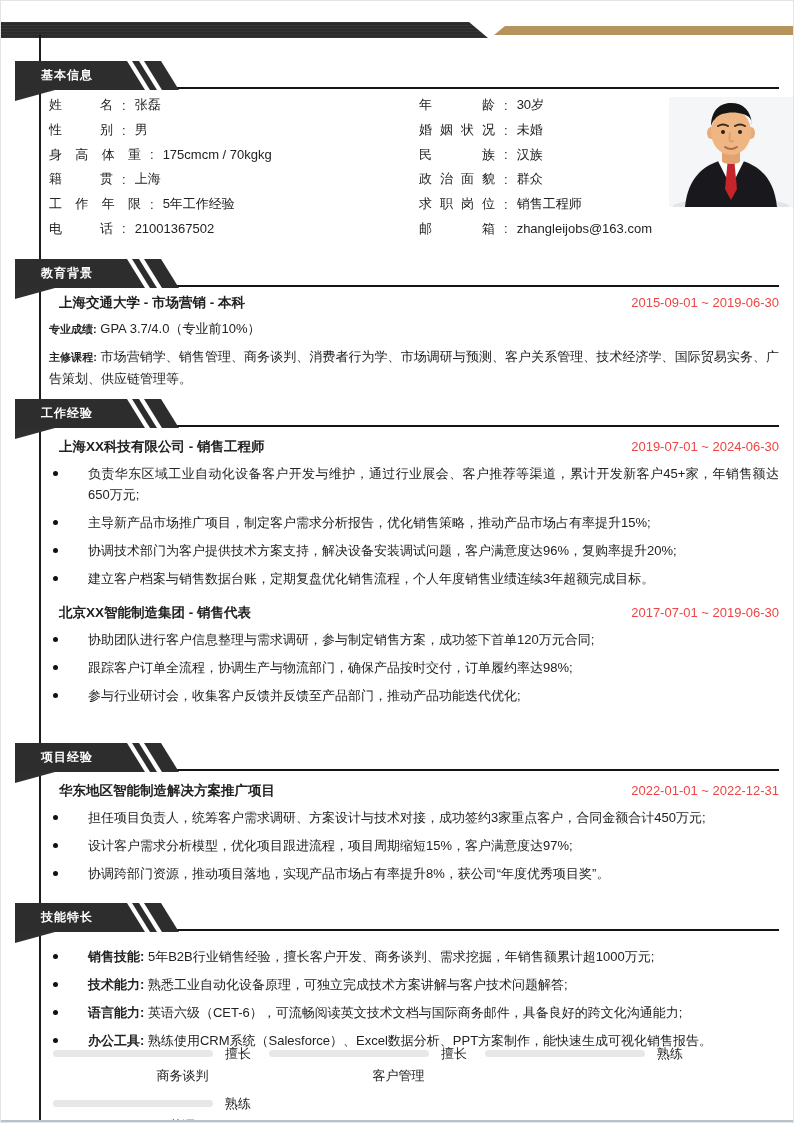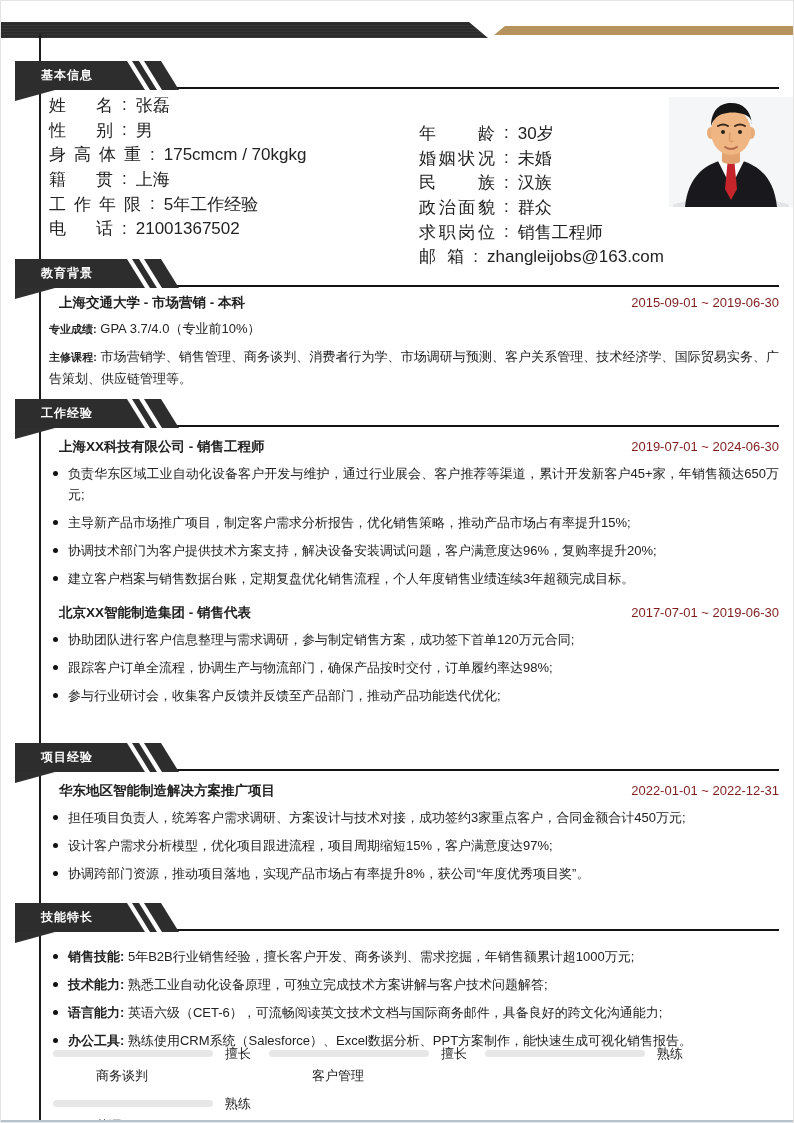--- a/index.html
+++ b/index.html
@@ -20,40 +20,40 @@
         line-height:29px;padding-left:26px;box-sizing:border-box;letter-spacing:1px;}
   .stripe{position:absolute;top:0;height:29px;width:24px;background:#fff;}
   .stripe.s1{left:112px;clip-path:polygon(0 0,5px 0,23px 100%,18px 100%);}
   .stripe.s2{left:124px;clip-path:polygon(0 0,5px 0,23px 100%,18px 100%);}
   .fold{position:absolute;left:14px;top:29px;width:40px;height:11px;background:#2f2f2f;
         clip-path:polygon(0 0,100% 0,0 100%);}
   .rule{position:absolute;left:150px;right:0;top:26px;height:2px;background:#141414;}
   
   .info-col{position:absolute;top:92px;}
   .col-left{left:48px;width:360px;}
-  .col-right{left:418px;width:245px;margin-top:28px;}
-  .info-row{height:24.7px;display:flex;align-items:center;font-size:17px;white-space:nowrap;}
+  .col-right{left:418px;width:245px;}
+  .info-row{height:24.7px;display:flex;align-items:center;font-size:13px;white-space:nowrap;}
   .lbl{display:inline-block;text-align-last:justify;text-justify:inter-character;color:#222;}
   .col-right .lbl{width:76px;}
   .colon{margin:0 9px 0 9px;}
   .photo{position:absolute;left:668px;top:96px;width:124px;height:110px;}
   
   .sec-body{position:absolute;left:48px;right:14px;font-size:13px;}
   .title-row{display:flex;justify-content:space-between;align-items:baseline;margin-left:10px;}
   .title-row b{font-size:13.5px;}
-  .date{font-weight:normal;font-size:13px;color:#7f1d1d;}
+  .date{font-weight:normal;font-size:13px;color:#ef4444;}
   .line{margin-top:6px;line-height:21px;text-align:justify;}
   .line b{font-size:11px;}
   .job + .job{margin-top:15px;}
-  .blt{display:flex;margin-top:7px;line-height:21px;}
+  .blt{display:flex;margin-top:7px;line-height:21px;gap:20px;}
   .blt .txt{flex:1;text-align:justify;}
   .dot{flex:0 0 auto;width:5px;height:5px;border-radius:50%;background:#111;margin:8px 10px 0 4px;}
   
   .bars{position:absolute;left:52px;right:14px;top:1046px;display:flex;flex-wrap:wrap;}
-  .bar-item{width:216px;margin-bottom:12px;}
+  .bar-item{width:216px;margin-bottom:12px;text-align:center;}
   .bar-line{display:flex;align-items:center;height:12px;}
   .track{width:160px;height:7px;border-radius:4px;background:#e7e7e7;overflow:hidden;margin-right:12px;}
   .fill{height:100%;background:#3a3a3a;border-radius:4px;}
   .bar-level{font-size:13px;line-height:13px;}
   .bar-name{margin-top:8px;font-size:13px;margin-left:43px;}
   .page-sep{position:absolute;left:0;right:0;bottom:0;height:2px;background:#b7c3cc;}
 </style>
 </head>
 <body>
 

